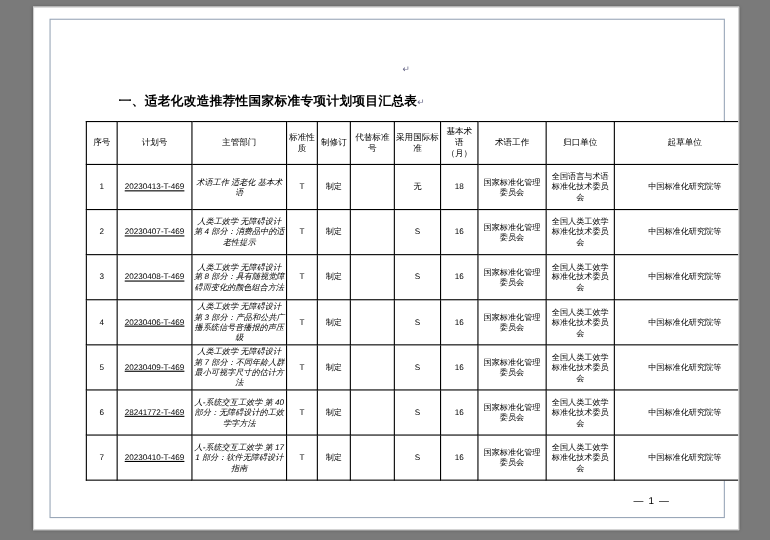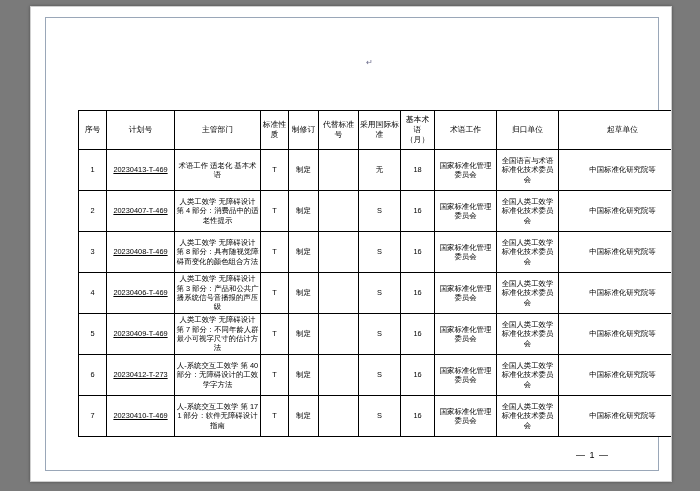--- a/index.html
+++ b/index.html
@@ -83,40 +83,44 @@
     padding: 2px 1px;
   }
   table.main tbody td {
     height: 38px;
   }
   td.name {
     text-align: left;
     padding-left: 2px;
     padding-right: 2px;
     font-size: 7.2px;
+    font-style: italic;
   }
   td.narrow { font-size: 7.2px; text-decoration: underline; }
   .footer-page {
     position: absolute;
     left: 530px;
     top: 432px;
     font-size: 9px;
     color: #000;
     letter-spacing: 1px;
   }
 </style>
 </head>
 <body>
 
 <div class="page-frame">
   <div class="paper">
     <div class="paper-inner">
 
       <div class="topmark">↵</div>
 
+      <div class="doc-title">
+        <span>一、适老化改造推荐性国家标准专项计划项目汇总表</span><span class="mk">↵</span>
+      </div>
 
       <table class="main">
         <colgroup>
           <col style="width:28px">
           <col style="width:68px">
           <col style="width:86px">
           <col style="width:28px">
           <col style="width:30px">
           <col style="width:40px">
           <col style="width:42px">
@@ -201,21 +205,21 @@
             <td>制定</td>
             <td></td>
             <td>S</td>
             <td>16</td>
             <td>国家标准化管理委员会</td>
             <td>全国人类工效学标准化技术委员会</td>
             <td>中国标准化研究院等</td>
           </tr>
           <tr>
             <td>6</td>
-            <td class="narrow">20230412-T-273</td>
+            <td class="narrow">28241772-T-469</td>
             <td class="name">人-系统交互工效学 第 40 部分：无障碍设计的工效学字方法</td>
             <td>T</td>
             <td>制定</td>
             <td></td>
             <td>S</td>
             <td>16</td>
             <td>国家标准化管理委员会</td>
             <td>全国人类工效学标准化技术委员会</td>
             <td>中国标准化研究院等</td>
           </tr>

